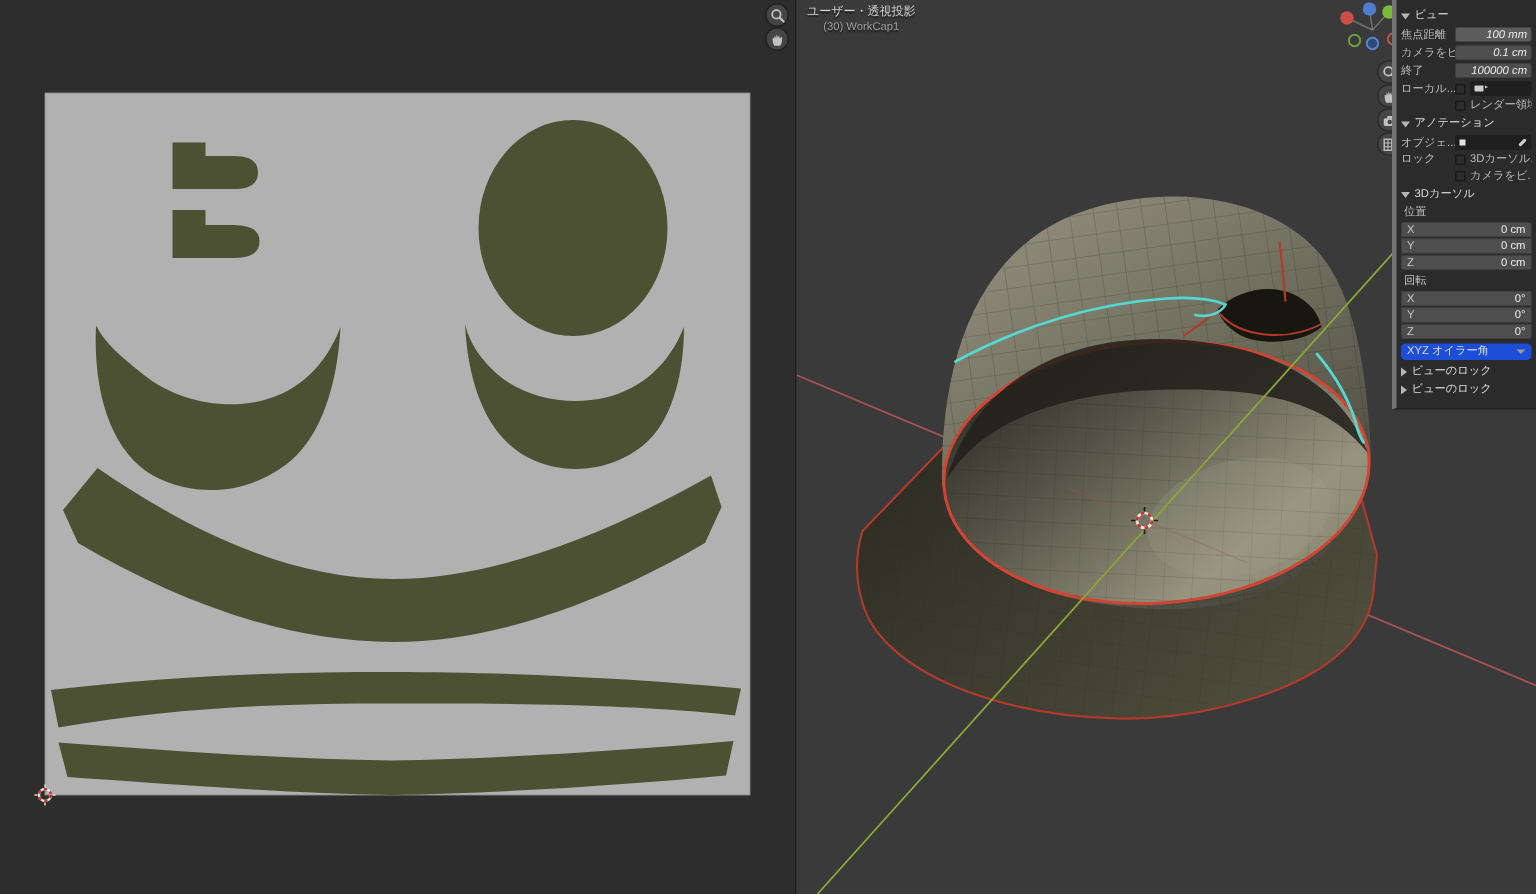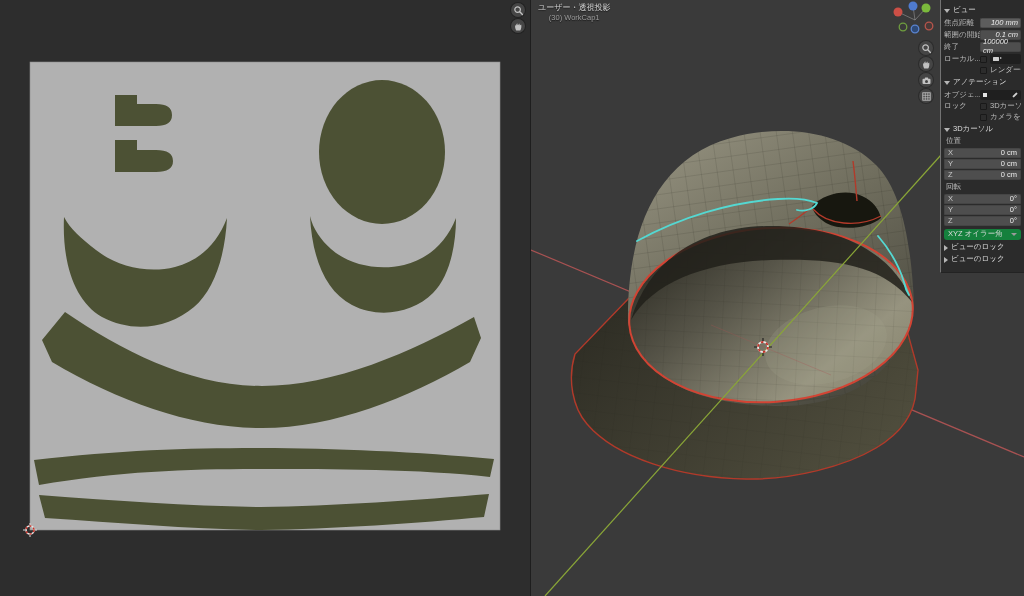--- a/index.html
+++ b/index.html
@@ -17,23 +17,23 @@
   .sel{stroke:var(--sel);fill:none;stroke-linecap:round;}
   .vp-header{position:absolute;left:7px;top:3px;color:#d6d6d6;font-size:8px;line-height:1.25;
              text-shadow:0 1px 1px rgba(0,0,0,.6);}
   .vp-header .dim{color:#9e9e9e;font-size:7.5px;text-align:center;}
   .corner-icons{position:absolute;display:flex;flex-direction:column;gap:2px;}
   .uv-icons{right:6px;top:3px;} .vp-icons{right:91px;top:41px;}
   .cicon{width:14px;height:14px;border-radius:50%;background:#454545;display:flex;
          align-items:center;justify-content:center;box-shadow:0 0 0 1px rgba(0,0,0,.25);}
   .gizmo{position:absolute;right:86px;top:-4px;}
   
-  .sidebar{position:absolute;top:0;right:0;width:84px;background:var(--panel-bg);
+  .sidebar{position:absolute;top:0;right:0;width:96px;background:var(--panel-bg);
            box-sizing:border-box;padding:3px 3px 5px;color:#c8c8c8;font-size:7.5px;
-           line-height:1.15;border-left:1px solid #737373;border-bottom:1px solid #232323;}
+           line-height:1.15;border-left:3px solid #737373;border-bottom:1px solid #232323;}
   .row{display:flex;align-items:center;margin-bottom:2px;min-height:9px;}
   .row.header{margin:3px 0 3px;color:#dedede;gap:3px;}
   .caret{width:0;height:0;border-left:3px solid transparent;border-right:3px solid transparent;
          border-top:4px solid #b5b5b5;flex:none;}
   .caret.closed{border-top:3px solid transparent;border-bottom:3px solid transparent;
          border-left:4px solid #b5b5b5;border-right:none;}
   .plabel{flex:0 0 33px;text-align:left;padding-right:3px;color:#bdbdbd;white-space:nowrap;overflow:hidden;}
   .field{flex:1;background:#4e4e4e;border-radius:2px;height:10px;display:flex;align-items:center;
          justify-content:flex-end;padding:0 3px;color:#ececec;box-shadow:inset 0 0 0 .5px #3c3c3c;font-style:italic;}
   .field.hl{background:#5d5d5d;}
@@ -45,21 +45,21 @@
   .eyed{margin-left:auto;width:6px;height:2px;background:#cfcfcf;border-radius:1px;transform:rotate(-45deg);flex:none;}
   .sq{width:4px;height:4px;background:#e3e3e3;flex:none;}
   .cam{width:6px;height:4px;background:#cfcfcf;border-radius:.5px;position:relative;flex:none;}
   .cam::after{content:'';position:absolute;right:-2.5px;top:.3px;border-top:1.7px solid transparent;
               border-bottom:1.7px solid transparent;border-left:2.5px solid #cfcfcf;}
   .vec{display:flex;flex-direction:column;gap:1px;margin:0 0 3px 0;}
   .vfield{background:#4e4e4e;height:10px;display:flex;align-items:center;padding:0 4px;
           box-shadow:inset 0 0 0 .5px #3c3c3c;}
   .vfield:first-child{border-radius:2px 2px 0 0;} .vfield:last-child{border-radius:0 0 2px 2px;}
   .vaxis{color:#c9c9c9;} .vval{margin-left:auto;color:#ececec;}
-  .dropdown{flex:1;background:#15803d;border-radius:3px;height:11px;display:flex;align-items:center;
+  .dropdown{flex:1;background:#1d4ed8;border-radius:3px;height:11px;display:flex;align-items:center;
             padding:0 4px;color:#dcdcdc;}
   .dd-caret{margin-left:auto;width:0;height:0;border-left:3px solid transparent;
             border-right:3px solid transparent;border-top:3.5px solid #9a9a9a;}
   .row.sub{color:#c2c2c2;padding-left:2px;}
 </style>
 </head>
 <body>
 
 <div class="stage">
 
@@ -226,21 +226,21 @@
           <span class="caret"></span>
           <span>ビュー</span>
         </div>
         <div class="row">
           <span class="plabel">焦点距離</span>
           <div class="field hl">
             <span>100 mm</span>
           </div>
         </div>
         <div class="row">
-          <span class="plabel">範囲の開始</span>
+          <span class="plabel">カメラをビ</span>
           <div class="field">
             <span>0.1 cm</span>
           </div>
         </div>
         <div class="row">
           <span class="plabel">終了</span>
           <div class="field">
             <span>100000 cm</span>
           </div>
         </div>

